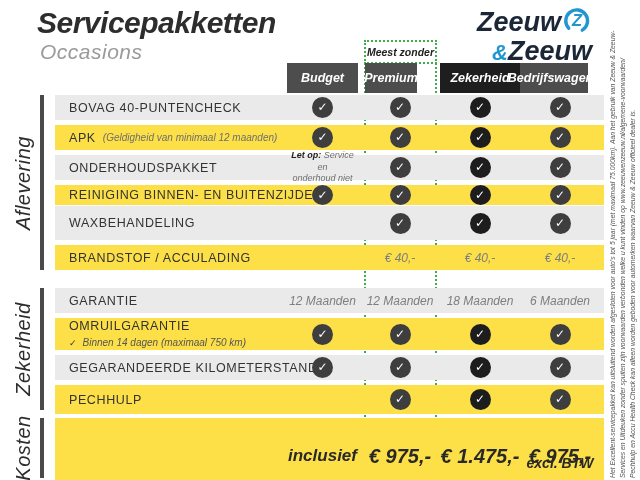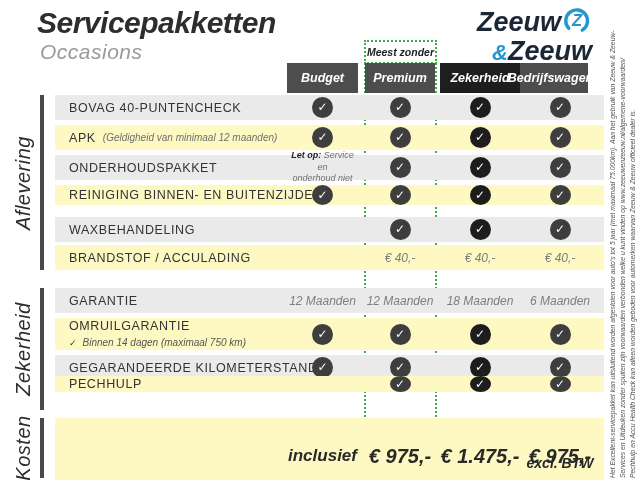--- a/index.html
+++ b/index.html
@@ -26,21 +26,21 @@
   .col-head{position:absolute;top:63px;height:30px;background:#4d4d4d;color:#fff;display:flex;
             align-items:center;justify-content:center;font-size:12.5px;font-weight:bold;font-style:italic;}
   .col-head.dark{background:#1e1e1e;}
   
   .sec-bar{position:absolute;left:40px;width:4px;background:#4a4a4a;}
   .sec-label{position:absolute;width:160px;height:24px;left:-56px;text-align:center;
              transform:rotate(-90deg);font-size:20px;font-style:italic;color:#2d2d2d;letter-spacing:0.5px;}
   
   .row{position:absolute;left:55px;width:549px;}
   .row.light{background:#eaeaea;}
-  .row.mid{background:#fef9c3;}
+  .row.mid{background:#fde047;}
   .row-label{position:absolute;left:14px;top:0;bottom:0;display:flex;align-items:center;
              font-size:12.5px;color:#333;letter-spacing:0.6px;white-space:nowrap;}
   .label-note{font-size:10px;font-style:italic;color:#6f6f6f;letter-spacing:0;margin-left:7px;}
   .label-stack{display:flex;flex-direction:column;justify-content:center;line-height:1.25;}
   .sub-check{font-size:10px;font-style:italic;color:#555;letter-spacing:0;margin-top:2px;}
   .sub-check .tick{font-family:"DejaVu Sans",sans-serif;font-style:normal;font-size:9px;color:#333;margin-right:6px;}
   .cell{position:absolute;top:0;bottom:0;display:flex;align-items:center;justify-content:center;flex-direction:column;}
   .check-circle{width:21px;height:21px;border-radius:50%;background:#3e3e3e;color:#fff;display:flex;
                 align-items:center;justify-content:center;font-size:12px;font-weight:bold;
                 font-family:"DejaVu Sans",sans-serif;padding-bottom:1px;box-sizing:border-box;}
@@ -75,21 +75,21 @@
     <div class="logo-line2">
       <span class="logo-amp">&amp;</span><span>Zeeuw</span>
     </div>
   </div>
 
   <div class="badge">Meest zonder</div>
   <div class="premium-outline"></div>
 
   <div id="col-heads">
       <div class="col-head" style="left: 287px; width: 71px;">Budget</div>
-      <div class="col-head" style="left: 365px; width: 70px;">Premium</div>
+      <div class="col-head" style="left: 365px; width: 52px;">Premium</div>
       <div class="col-head dark" style="left: 440px; width: 80px;">Zekerheid</div>
       <div class="col-head" style="left: 520px; width: 68px;">Bedrijfswagens</div>
     </div>
   <div id="table-body">
       <div class="row light" style="top: 95px; height: 25px;">
         <div class="row-label">BOVAG 40-PUNTENCHECK</div>
         <div class="cell" style="left: 232px; width: 71px;">
           <span class="check-circle">✓</span>
         </div>
         <div class="cell" style="left: 310px; width: 70px;">
@@ -140,21 +140,21 @@
         <div class="cell" style="left: 310px; width: 70px;">
           <span class="check-circle">✓</span>
         </div>
         <div class="cell" style="left: 385px; width: 80px;">
           <span class="check-circle black">✓</span>
         </div>
         <div class="cell" style="left: 465px; width: 80px;">
           <span class="check-circle">✓</span>
         </div>
       </div>
-      <div class="row light" style="top: 217px; height: 25px;">
+      <div class="row light" style="top: 206px; height: 34px;">
         <div class="row-label">WAXBEHANDELING</div>
         <div class="cell" style="left: 232px; width: 71px;"></div>
         <div class="cell" style="left: 310px; width: 70px;">
           <span class="check-circle">✓</span>
         </div>
         <div class="cell" style="left: 385px; width: 80px;">
           <span class="check-circle black">✓</span>
         </div>
         <div class="cell" style="left: 465px; width: 80px;">
           <span class="check-circle">✓</span>
@@ -216,21 +216,21 @@
         <div class="cell" style="left: 310px; width: 70px;">
           <span class="check-circle">✓</span>
         </div>
         <div class="cell" style="left: 385px; width: 80px;">
           <span class="check-circle black">✓</span>
         </div>
         <div class="cell" style="left: 465px; width: 80px;">
           <span class="check-circle">✓</span>
         </div>
       </div>
-      <div class="row mid" style="top: 376px; height: 16px;">
+      <div class="row mid" style="top: 385px; height: 29px;">
         <div class="row-label">PECHHULP</div>
         <div class="cell" style="left: 232px; width: 71px;"></div>
         <div class="cell" style="left: 310px; width: 70px;">
           <span class="check-circle">✓</span>
         </div>
         <div class="cell" style="left: 385px; width: 80px;">
           <span class="check-circle black">✓</span>
         </div>
         <div class="cell" style="left: 465px; width: 80px;">
           <span class="check-circle">✓</span>

